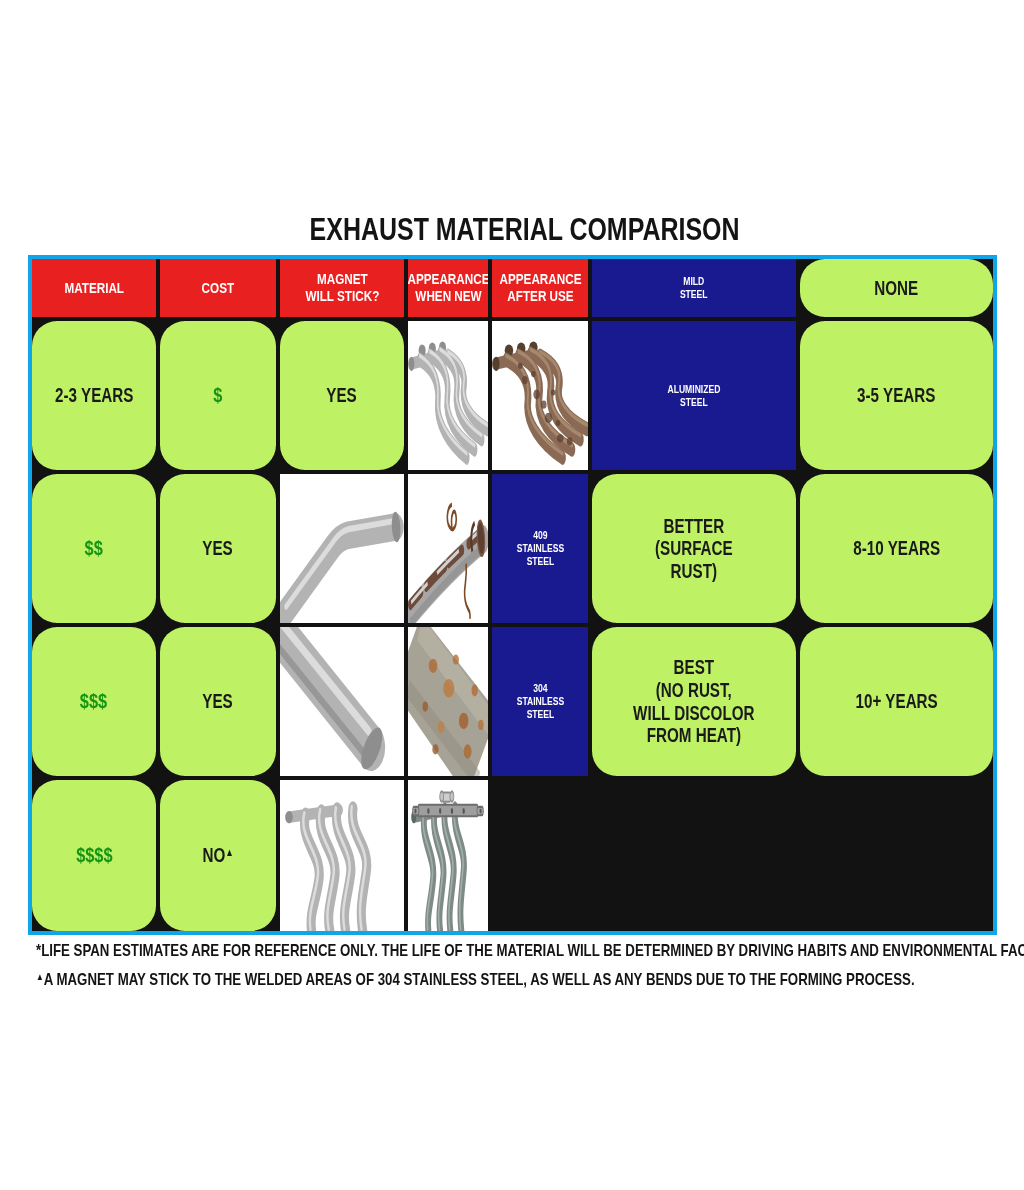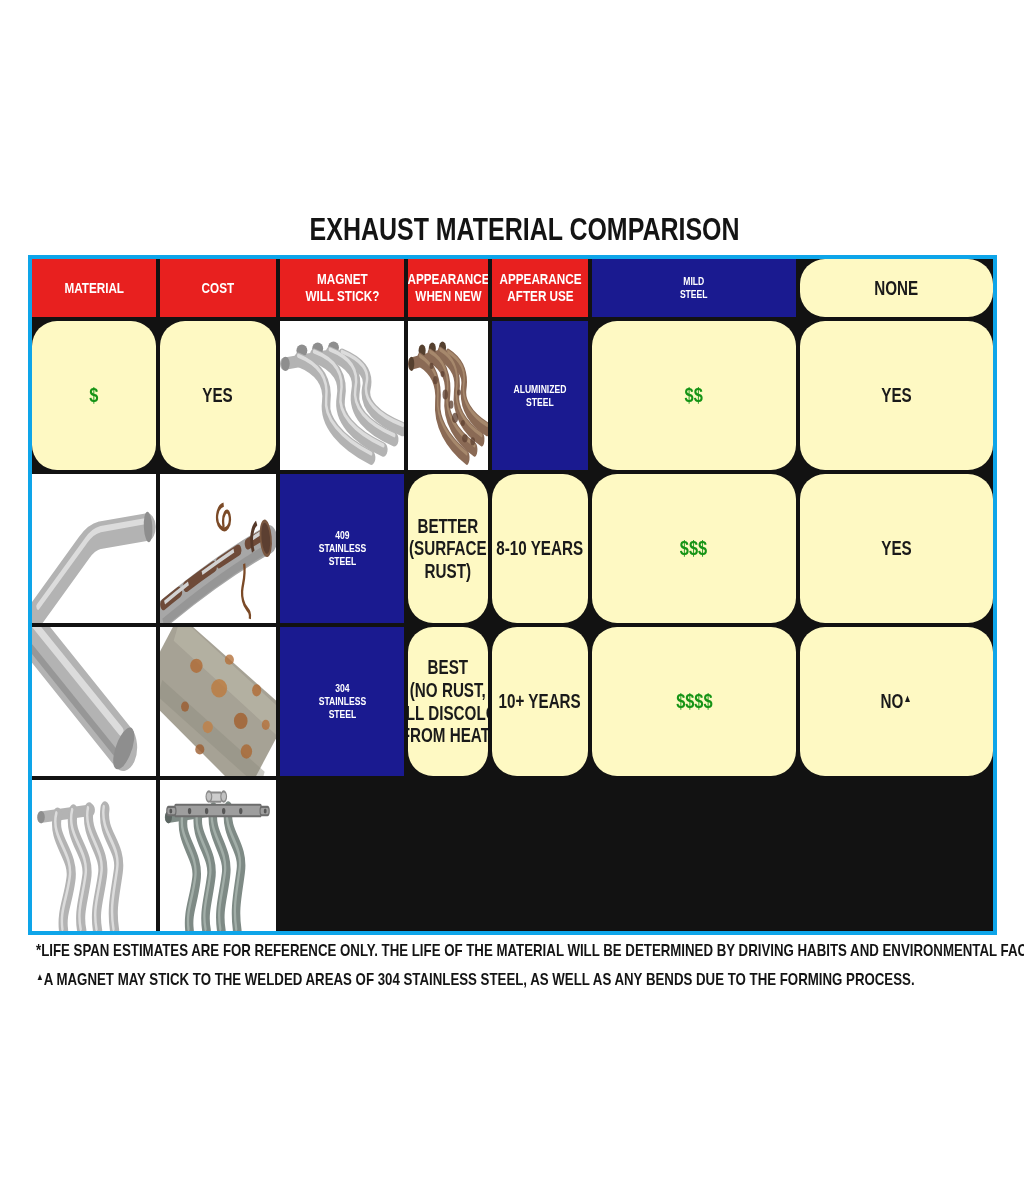--- a/index.html
+++ b/index.html
@@ -10,21 +10,21 @@
   .title{position:absolute;top:211px;left:13px;width:100%;text-align:center;
          font-size:32px;letter-spacing:0;color:#141414;}
   
   .tbl{position:absolute;left:28px;top:255px;display:grid;
        grid-template-columns:124px 116px 124px 80px 96px 204px 193px;
        grid-template-rows:58px 149px 149px 149px 151px;
        gap:4px;background:#121212;border:4px solid #0ea5e9;}
   .cell{display:flex;align-items:center;justify-content:center;text-align:center;overflow:hidden;}
   .hcell{background:#e8201f;color:#ffffff;font-size:15px;line-height:1.12;}
   .mat{background:#1a1a90;color:#ffffff;font-size:11px;line-height:1.18;}
-  .val{background:#fef9c3;color:#1a1a1a;font-size:19.5px;line-height:1.16;border-radius:25px;}
+  .val{background:#bef264;color:#1a1a1a;font-size:19.5px;line-height:1.16;border-radius:25px;}
   .cost{color:#169416;font-size:21px;}
   .imgcell{background:#ffffff;padding:0;}
   .tri{font-size:11px;vertical-align:6px;line-height:0;}
   .nowrap{white-space:nowrap;}
   
   .notes{position:absolute;left:36px;top:941px;font-size:17px;color:#141414;}
   .note{height:29px;white-space:nowrap;}
   .note .cond{transform-origin:left center;}
   .ntri{font-size:10px;vertical-align:5px;}
   
@@ -161,20 +161,23 @@
 AFTER USE</span>
       </div>
 
     <div class="cell mat">
         <span class="cond pre">MILD
 STEEL</span>
       </div>
     <div class="cell val">
         <span class="cond pre">NONE</span>
       </div>
+    <div class="cell val">
+        <span class="cond pre">2-3 YEARS</span>
+      </div>
     <div class="cell val cost">
         <span class="cond pre">$</span>
       </div>
     <div class="cell val">
         <span class="cond nowrap"><span>YES</span><sup class="tri"></sup></span>
       </div>
     <div class="cell imgcell">
         <svg class="art steel" viewBox="0 0 204 146" preserveAspectRatio="none">
           <use href="#art-headers-diag"></use>
         </svg>
@@ -182,20 +185,23 @@
     <div class="cell imgcell">
         <svg class="art rust" viewBox="0 0 204 146" preserveAspectRatio="none">
           <use href="#art-headers-diag"></use>
           <use href="#art-spots"></use>
         </svg>
       </div>
 
     <div class="cell mat">
         <span class="cond pre">ALUMINIZED
 STEEL</span>
+      </div>
+    <div class="cell val">
+        <span class="cond pre">3-5 YEARS</span>
       </div>
     <div class="cell val cost">
         <span class="cond pre">$$</span>
       </div>
     <div class="cell val">
         <span class="cond nowrap"><span>YES</span><sup class="tri"></sup></span>
       </div>
     <div class="cell imgcell">
         <svg class="art steel" viewBox="0 0 204 146" preserveAspectRatio="none">
           <use href="#art-pipe-bent"></use>

